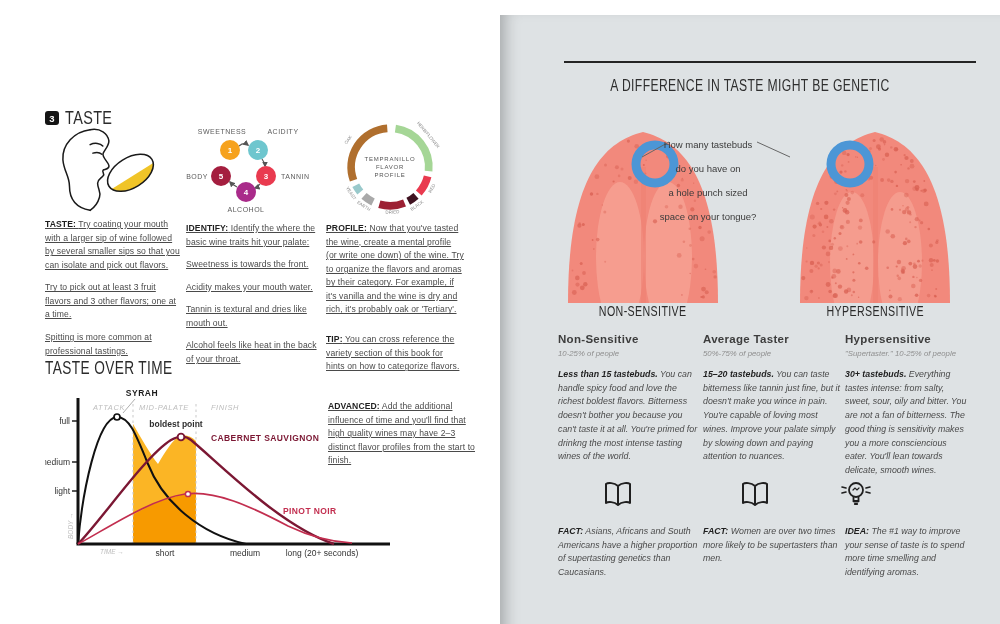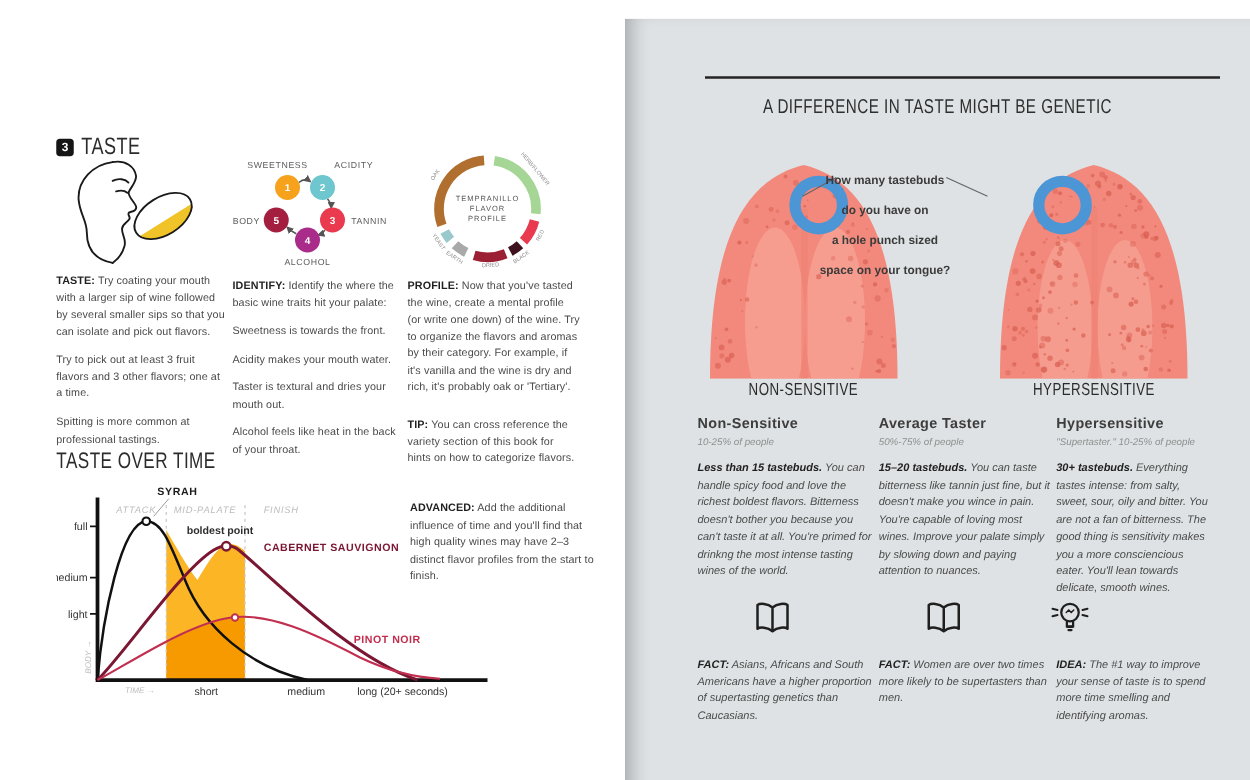--- a/index.html
+++ b/index.html
@@ -4,39 +4,39 @@
 <style>
   html,body{margin:0;padding:0;background:#fff;}
   .stage{position:relative;width:1000px;height:624px;background:#ffffff;
          font-family:"Liberation Sans",sans-serif;overflow:hidden;color:#4a4a4a;}
   .abs{position:absolute;}
 
   
   .cond{font-family:"Liberation Sans",sans-serif;color:#2b2b2b;font-weight:500;
         letter-spacing:.5px;display:inline-block;transform:scaleX(.76);transform-origin:left center;white-space:nowrap;}
   .cond-c{transform:scaleX(.76);transform-origin:center center;}
-  .body-txt{font-size:8.6px;line-height:1.58;color:#4a4a4a;letter-spacing:.1px;}
+  .body-txt{font-size:8.6px;line-height:1.58;color:#4a4a4a;letter-spacing:.1px;text-decoration:underline;}
   .body-txt p{margin:0 0 9px 0;}
   .body-txt b{color:#1f1f1f;}
   .rp-body{font-size:8.8px;line-height:1.56;color:#4a4a4a;font-style:italic;}
   .rp-body b{color:#1f1f1f;}
 
   
   .hdr{display:flex;align-items:center;gap:6px;}
   .badge{width:14px;height:14px;background:#151515;border-radius:3px;color:#fff;
          font-size:9.5px;font-weight:bold;display:flex;align-items:center;justify-content:center;}
   .hdr-title{font-size:19px;}
   .sec-title{font-size:18px;}
 
   
   .right-page{position:absolute;left:500px;top:0;width:500px;height:624px;background:#dee2e4;
               box-shadow:inset 14px 0 16px -10px rgba(0,0,0,.28);margin-top:15px;}
   .rule{position:absolute;left:64px;top:46px;width:412px;height:2px;background:#242424;}
   .rp-title{width:500px;text-align:center;font-size:16px;color:#2e2e2e;}
-  .question{width:180px;text-align:center;font-size:9.5px;color:#3b3b3b;line-height:24px;font-weight:bold;}
+  .question{width:180px;text-align:center;font-size:9.5px;color:#3b3b3b;line-height:24px;font-weight:normal;}
   .tongue-label{width:170px;text-align:center;font-size:14px;color:#363636;}
   .col-title{font-size:11.5px;font-weight:bold;color:#3d3d3d;letter-spacing:.3px;margin:0 0 4px 0;}
   .col-sub{font-size:7.8px;font-style:italic;color:#8f8f8f;margin:0 0 10px 0;}
 </style>
 </head>
 <body>
 
 <div class="stage">
 
   <div class="abs" style="left:0;top:0;width:500px;height:624px;background:#fff;">
@@ -100,21 +100,21 @@
           <text x="60" y="94" text-anchor="middle">ALCOHOL</text>
           <text x="22" y="61" text-anchor="end">BODY</text>
         </g>
       </g>
     </svg>
 
     <div class="abs body-txt" style="left:186px;top:222px;width:132px;">
       <p><b>IDENTIFY:</b> <span>Identify the where the basic wine traits hit your palate:</span></p>
       <p>Sweetness is towards the front.</p>
       <p>Acidity makes your mouth water.</p>
-      <p>Taster is textural and dries your mouth out.</p>
+      <p>Tannin is textural and dries like mouth out.</p>
       <p>Alcohol feels like heat in the back of your throat.</p>
     </div>
 
     <svg class="abs" style="left:326px;top:103px;" width="128" height="128" viewBox="0 0 132 132">
       <g fill="none" stroke-width="8">
         <path d="M71.6,26.4 A40,40 0 0 1 105.8,70.2" stroke="#A5D696"></path>
         <path d="M104.8,75.7 A40,40 0 0 1 95.7,92.8" stroke="#E93A4F"></path>
         <path d="M92.8,95.7 A40,40 0 0 1 84.8,101.3" stroke="#3F1220"></path>
         <path d="M81.0,103.1 A40,40 0 0 1 55.0,104.4" stroke="#9C2033"></path>
         <path d="M48.5,102.0 A40,40 0 0 1 39.2,95.7" stroke="#A9A9A9"></path>

